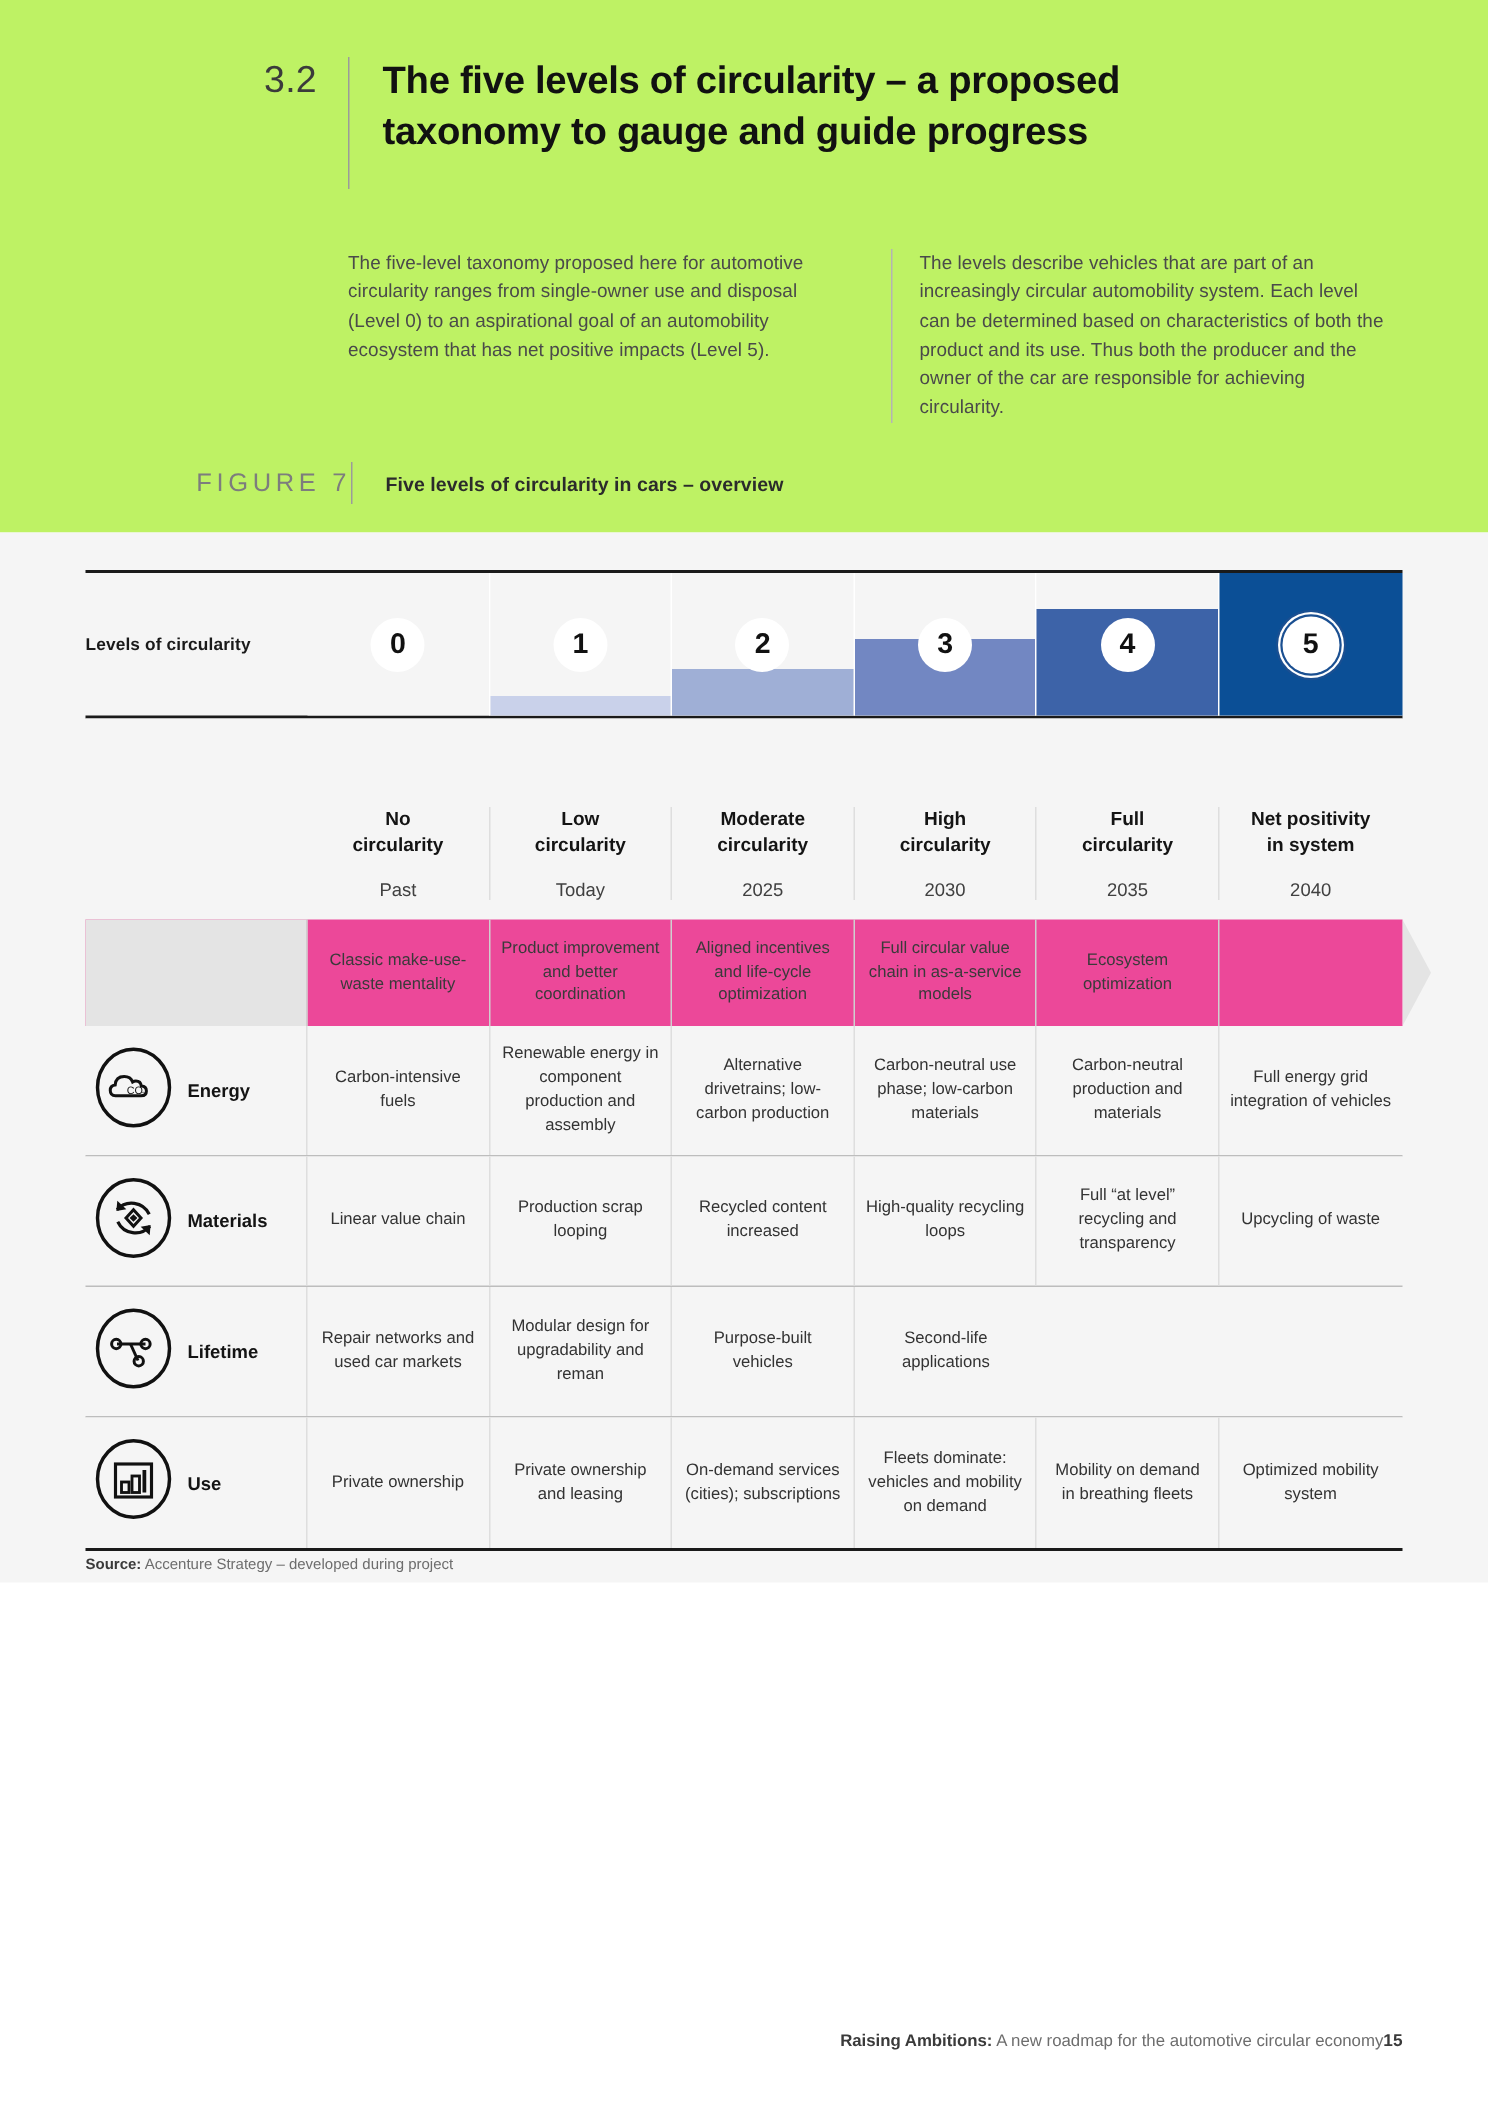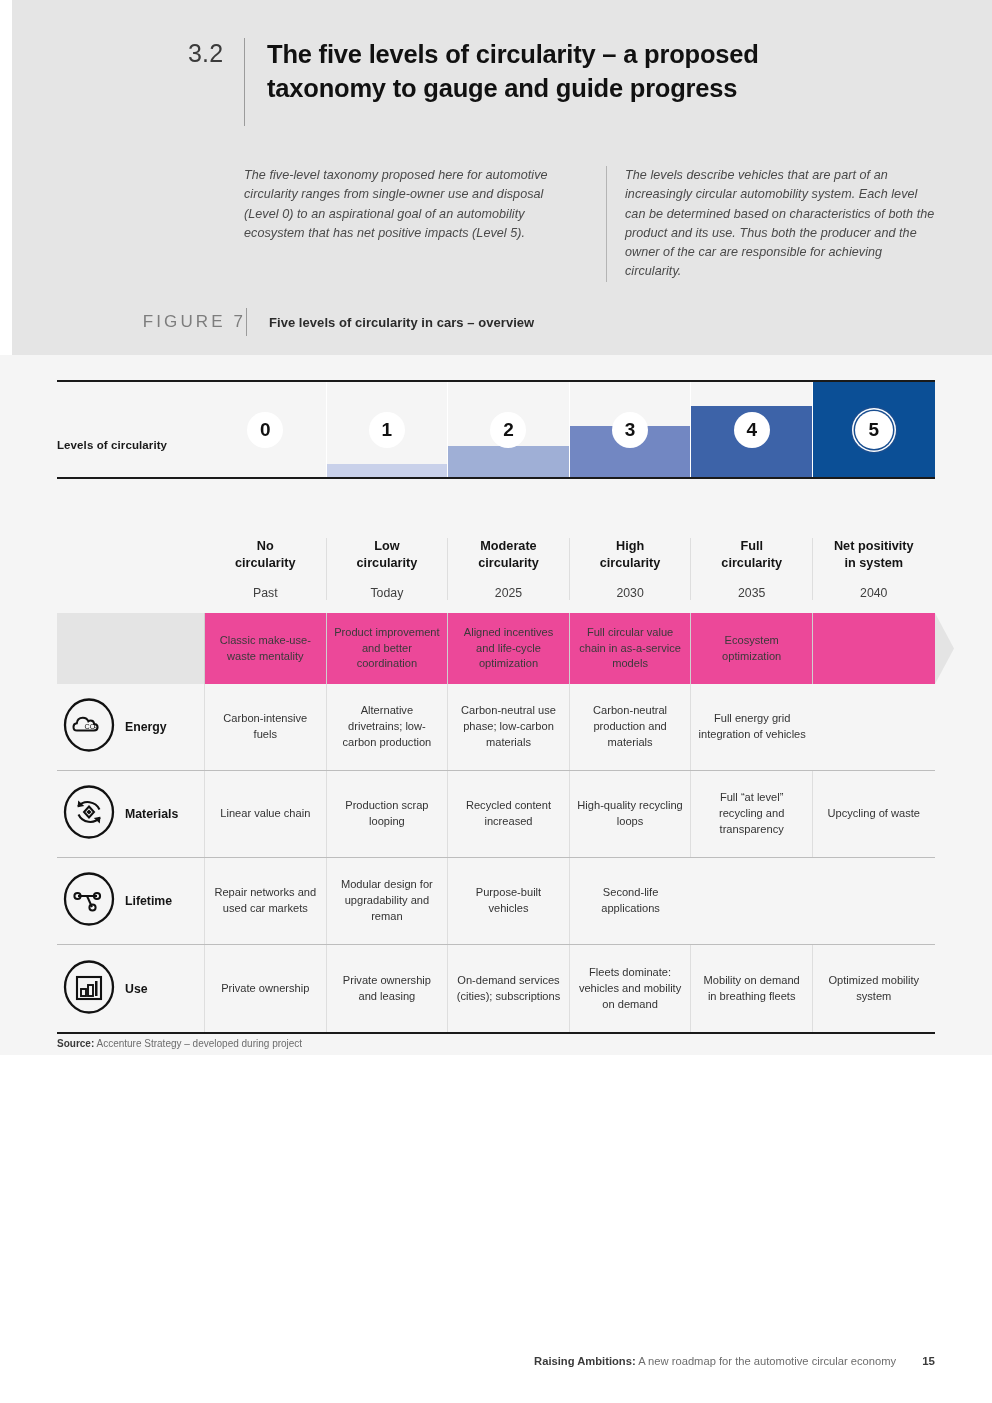--- a/index.html
+++ b/index.html
@@ -10,23 +10,23 @@
     font-family: "Liberation Sans", sans-serif;
     color: #1a1a1a;
     overflow: hidden;
   }
 
   
   .page { position: relative; width: 992px; height: 1403px; }
 
   .head-block {
     position: absolute;
-    left: 12px; top: 0; right: 0;
+    left: 0; top: 0; right: 0;
     height: 355px;
-    background: #e5e5e5;
+    background: #bef264;
   }
 
   .title-row {
     position: absolute;
     left: 176px; top: 38px;
     display: flex;
     align-items: flex-start;
   }
   .section-num {
     font-size: 25px;
@@ -52,21 +52,21 @@
     letter-spacing: -0.2px;
     max-width: 600px;
   }
 
   .intro-cols {
     position: absolute;
     left: 232px; top: 166px;
     display: flex;
     gap: 0;
   }
-  .intro-col { width: 362px; padding-right: 28px; font-style: italic; }
+  .intro-col { width: 362px; padding-right: 28px; }
   .intro-col.second {
     border-left: 1px solid #b4b4b4;
     padding-left: 18px;
     width: 360px;
   }
   .intro-col p {
     font-size: 12.6px;
     line-height: 1.53;
     color: #4a4a4a;
     letter-spacing: 0.05px;
@@ -126,21 +126,20 @@
     height: 95px;
     width: 878px;
   }
   .levels-label {
     position: absolute;
     left: 0; top: 0;
     width: 148px; height: 95px;
     display: flex; align-items: center;
     font-size: 11.5px; font-weight: 700; color: #1a1a1a;
     letter-spacing: 0.1px;
-    margin-top: 15px;
   }
   .bars {
     position: absolute;
     left: 148px; top: 0;
     width: 730px; height: 95px;
     display: flex;
   }
   .bar-cell {
     position: relative;
     width: 121.6px;
@@ -258,21 +257,20 @@
     left: 57px; top: 683px;
     font-size: 10px; color: #6d6d6d;
   }
   .source b { color: #3a3a3a; font-weight: 700; }
 
   
   .footer {
     position: absolute;
     left: 0; right: 57px; bottom: 36px;
     display: flex; justify-content: flex-end; align-items: flex-end;
-    gap: 26px;
     font-size: 11.2px; color: #6d6d6d;
   }
   .footer b { color: #3a3a3a; font-weight: 700; }
   .footer .pg { color: #3a3a3a; font-weight: 700; font-size: 11.5px; }
 </style>
 </head>
 <body>
 
 <div class="page">
 
@@ -379,20 +377,21 @@
             <div class="cat-label">
               <span class="cat-icon"><svg width="56" height="56" viewBox="0 0 56 56">
       <ellipse cx="28" cy="28" rx="24" ry="25.5" fill="none" stroke="#111" stroke-width="2.3"></ellipse>
       <path d="M16 33.5 q-3.5 0 -3.5 -3.6 q0 -3.3 3.3 -3.6 q0.4 -5.6 6 -5.6 q4.2 0 5.6 3.6 q0.9 -0.7 2.2 -0.7 q3.2 0 3.6 3.4 q3.4 0.2 3.4 3.3 q0 3.2 -3.6 3.2 z" fill="none" stroke="#111" stroke-width="2"></path>
       <text x="23.5" y="32" font-family="Liberation Sans, sans-serif" font-size="7.2" fill="#111">CO</text>
       <text x="33" y="34" font-family="Liberation Sans, sans-serif" font-size="5" fill="#111">2</text>
     </svg></span>
               <span class="cat-name">Energy</span>
             </div>
             <div class="cat-cell">Carbon-intensive fuels</div>
+            <div class="cat-cell">Renewable energy in component production and assembly</div>
             <div class="cat-cell">Alternative drivetrains; low-carbon production</div>
             <div class="cat-cell">Carbon-neutral use phase; low-carbon materials</div>
             <div class="cat-cell">Carbon-neutral production and materials</div>
             <div class="cat-cell">Full energy grid integration of vehicles</div>
           </div>
           <div class="cat-row">
             <div class="cat-label">
               <span class="cat-icon"><svg width="56" height="56" viewBox="0 0 56 56">
       <ellipse cx="28" cy="28" rx="24" ry="25.5" fill="none" stroke="#111" stroke-width="2.3"></ellipse>
       <path d="M17 22.5 a13 13 0 0 1 21.5 3" fill="none" stroke="#111" stroke-width="2.1"></path>

